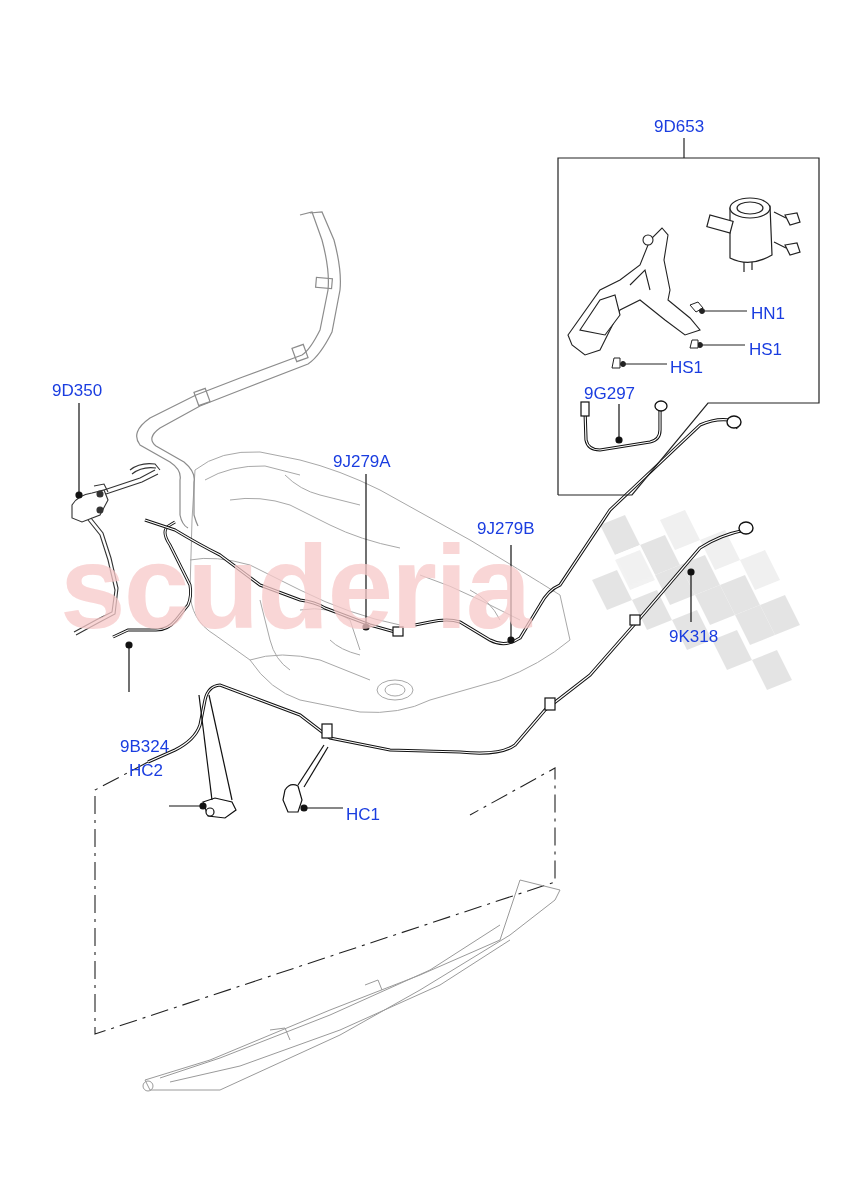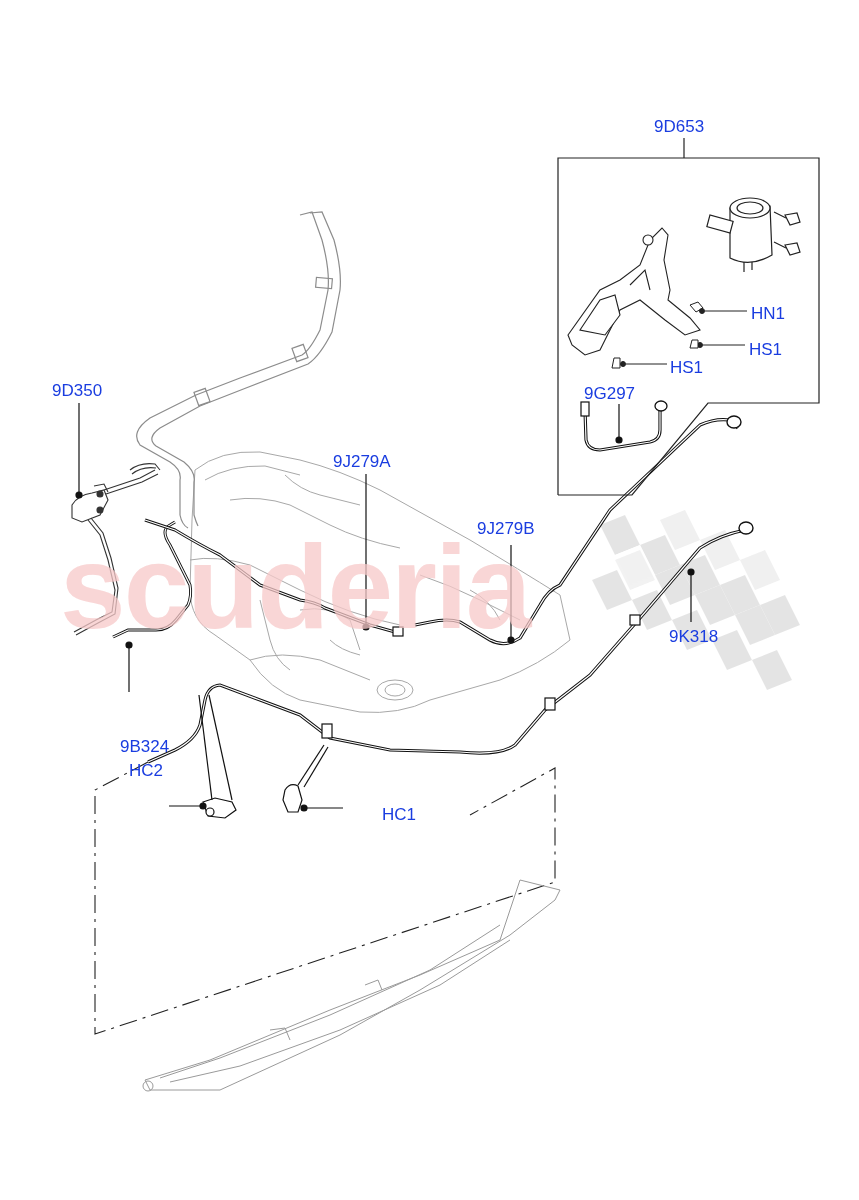--- a/index.html
+++ b/index.html
@@ -194,14 +194,14 @@
   <div class="lbl" style="left:751px;top:305px;">HN1</div>
   <div class="lbl" style="left:749px;top:341px;">HS1</div>
   <div class="lbl" style="left:670px;top:359px;">HS1</div>
   <div class="lbl" style="left:584px;top:385px;">9G297</div>
   <div class="lbl" style="left:52px;top:382px;text-align:center;">9D350</div>
   <div class="lbl" style="left:333px;top:453px;">9J279A</div>
   <div class="lbl" style="left:477px;top:520px;">9J279B</div>
   <div class="lbl" style="left:663px;top:628px;margin-left:6px;">9K318</div>
   <div class="lbl" style="left:120px;top:696px;margin-top:42px;">9B324</div>
   <div class="lbl" style="left:129px;top:762px;">HC2</div>
-  <div class="lbl" style="left:346px;top:806px;margin-left:36px;">HC1</div>
+  <div class="lbl" style="left:346px;top:806px;">HC1</div>
 </div>
 
 </body></html>

